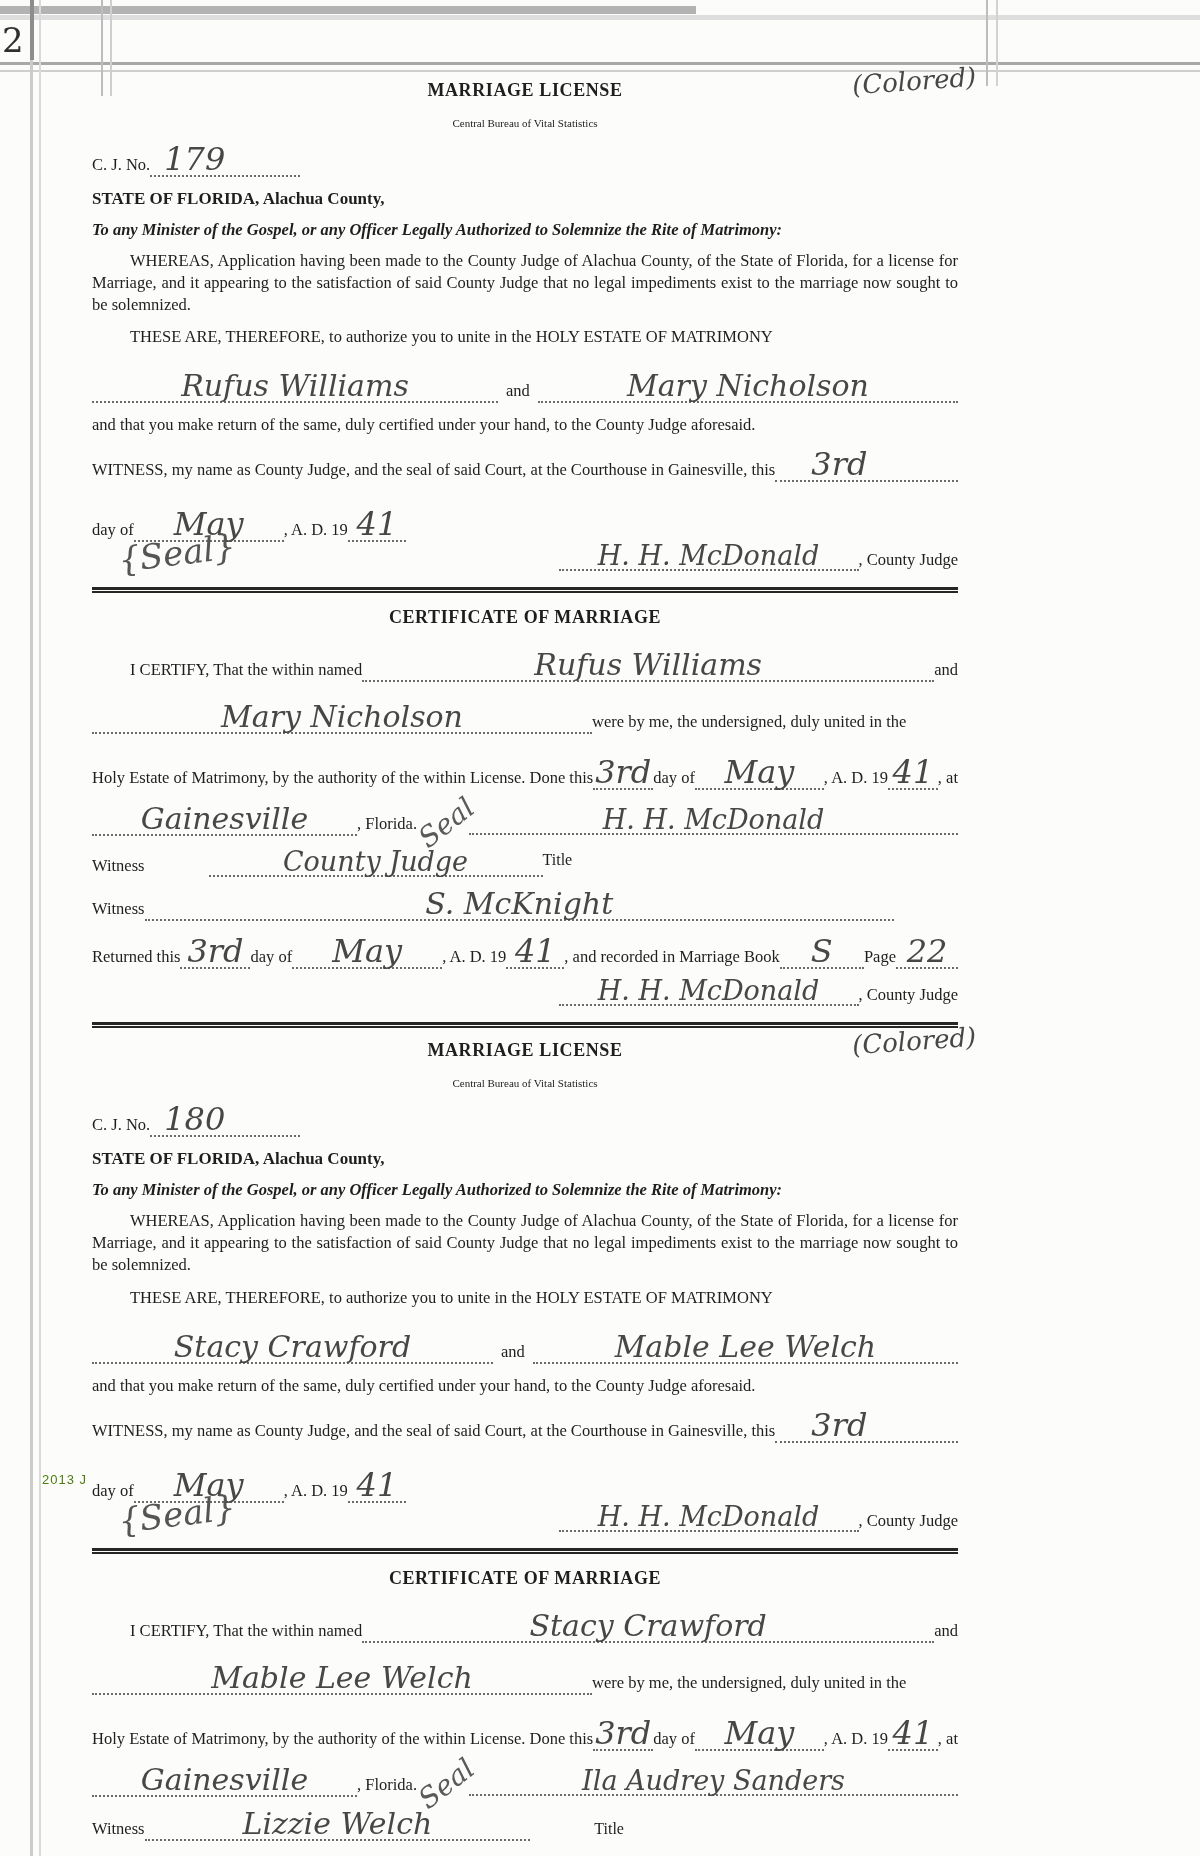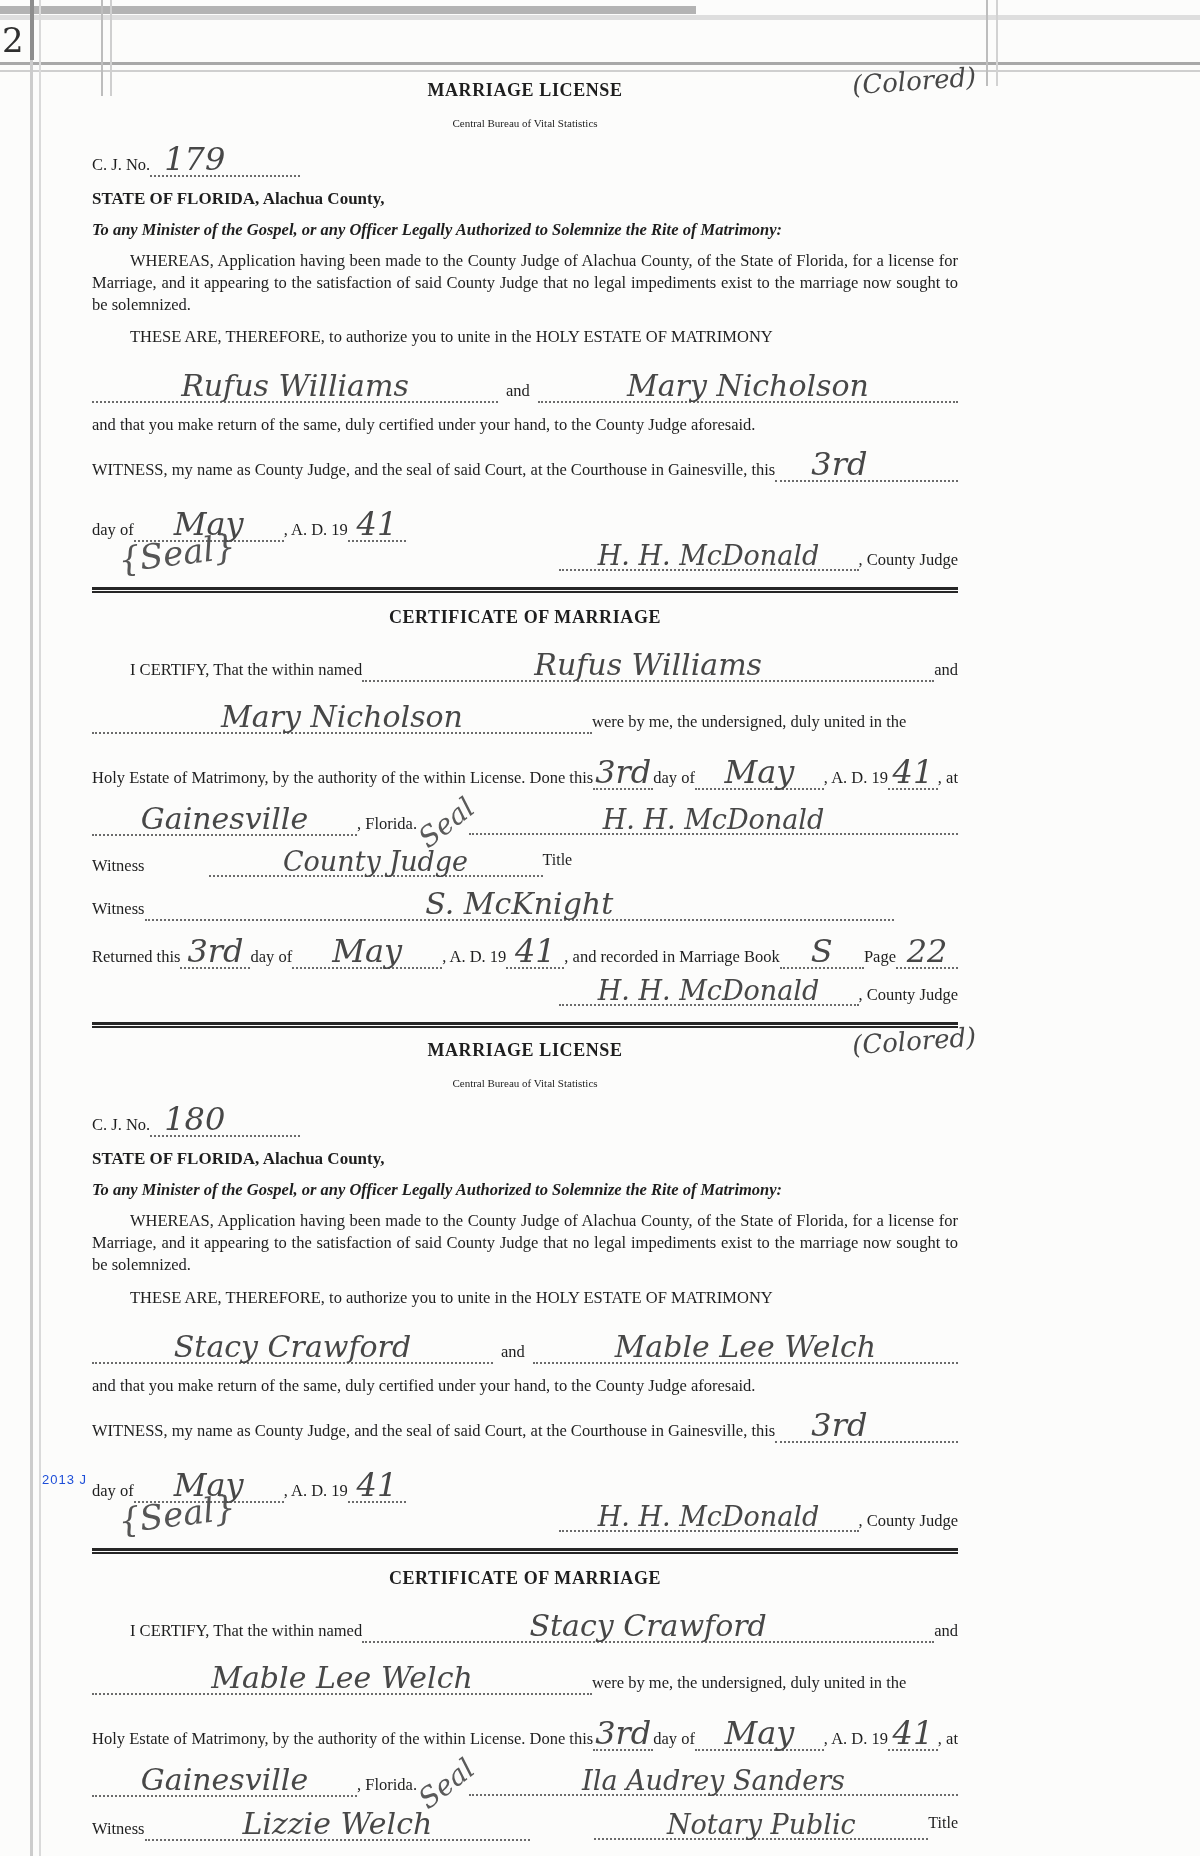--- a/index.html
+++ b/index.html
@@ -21,21 +21,21 @@
   .vline.l3 { left:30px; width:4px; height:60px; background:#8d8d8d; }
   .vline.l4 { left:101px; width:2px; height:96px; background:#bdbdbd; }
   .vline.l5 { left:110px; width:2px; height:96px; background:#cfcfcf; }
   .vline.r1 { left:986px; width:2px; height:86px; background:#bdbdbd; }
   .vline.r2 { left:996px; width:2px; height:86px; background:#d2d2d2; }
   .pagenum {
     position:absolute; left:2px; top:20px; font-size:34px; color:#2f2f2f;
     font-family:"DejaVu Serif", serif;
   }
   .watermark {
-    position:absolute; left:42px; top:1472px; font-size:13px; color:#1d4ed8;
+    position:absolute; left:42px; top:1472px; font-size:13px; color:#4d7c0f;
     font-family:"Liberation Sans", sans-serif; letter-spacing:1px;
   }
   
   .content { position:absolute; left:92px; top:80px; width:866px; }
   .printed { font-size:16.5px; white-space:nowrap;text-align:center; }
   .doc-title { font-size:18px; font-weight:700; letter-spacing:.6px; text-align:center; margin:0; }
   .title-row { position:relative; text-align:center; }
   .colored-note {
     position:absolute; right:-18px; top:-12px; font-size:26px; color:#4a4a4a;
     transform:rotate(-4deg); white-space:nowrap;
@@ -275,20 +275,19 @@
       <span class="dline seg-place center"><span class="hw hw-lg">Gainesville</span></span>
       <span class="printed">, Florida.</span>
       <span class="hw seal-scrawl">Seal</span>
       <span class="dline fill center"><span class="hw hw-sig">Ila Audrey Sanders</span></span>
     </div>
     <div class="row witness-row2">
       <span class="printed">Witness</span>
       <span class="dline seg-wname center"><span class="hw hw-lg">Lizzie Welch</span></span>
       <span class="gap"></span>
       <span class="labeled-line">
-        <span class="dline center"><span class="hw hw-sig">Notary Public</span></span>
         <span class="sublabel">Title</span>
       </span>
     </div>
 
   </section>
 
 </div>
 
 </body></html>

